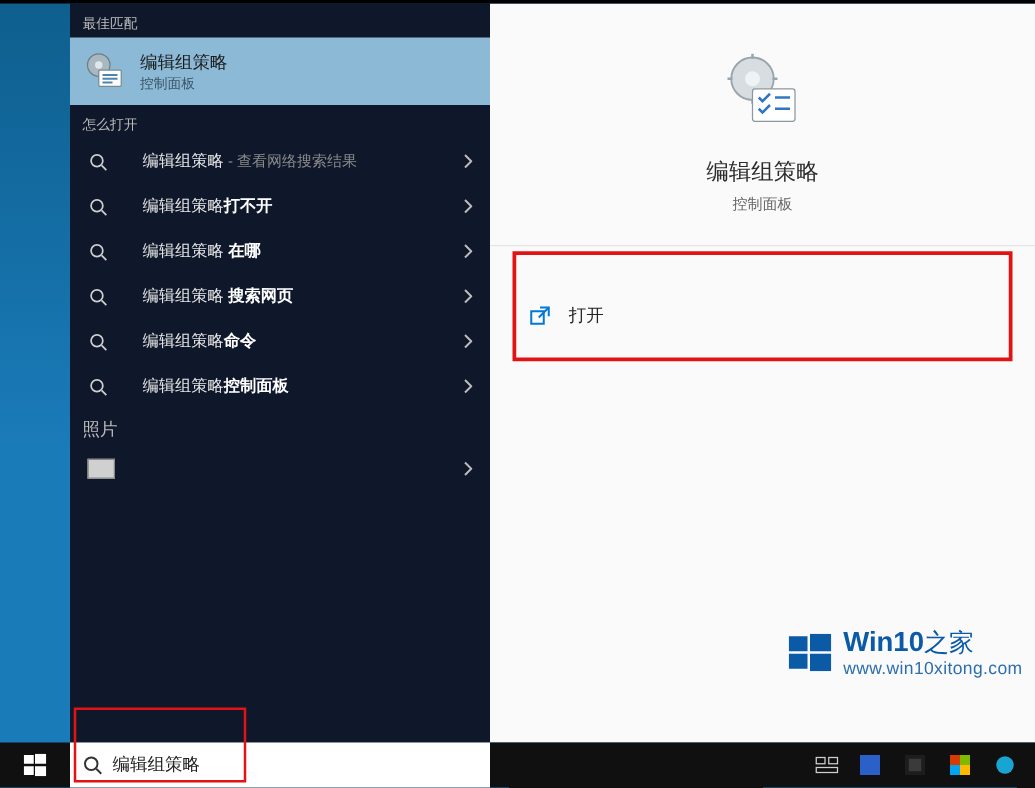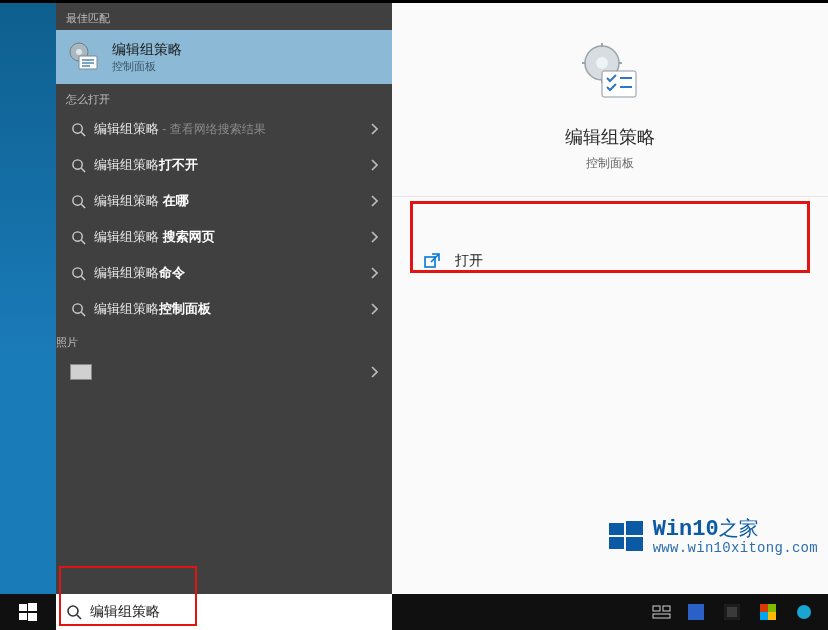--- a/index.html
+++ b/index.html
@@ -6,21 +6,21 @@
 body {
   font-family: "Microsoft YaHei", "Segoe UI", sans-serif;
   width: 828px; height: 630px;
   position: relative; overflow: hidden;
   background: #1a7bb9;
 }
 .top-black { position:absolute; top:0; left:0; right:0; height:3px; background:#000; }
 .left-strip { position:absolute; top:3px; left:0; width:56px; bottom:36px; background: linear-gradient(180deg,#0e5f8e 0%, #1a7bb9 60%); }
 .search-panel {
   position:absolute; top:3px; left:56px; width:336px; bottom:36px;
-  background:#404040; color:#e0e0e0;
+  background:#0f172a; color:#e0e0e0;
   display:flex; flex-direction:column;
 }
 .sp-header {
   font-size:11px; color:#bdbdbd; padding:8px 10px 4px 10px;
 }
 .best-match {
   background:#8bb9d6; color:#1b1b1b;
   display:flex; align-items:center; gap:10px;
   padding:8px 10px; height:54px;
 }
@@ -28,50 +28,50 @@
   width:36px; height:36px; display:flex; align-items:center; justify-content:center;
 }
 .bm-title { font-size:14px; font-weight:500; }
 .bm-sub { font-size:11px; color:#3b5566; }
 .web-list { display:flex; flex-direction:column; }
 .row {
   display:flex; align-items:center; justify-content:space-between;
   padding: 9px 14px 9px 14px; height:36px;
   cursor:default;
 }
-.row .left { display:flex; align-items:center; gap:8px; min-width:0; }
+.row .left { display:flex; align-items:center; gap:28px; min-width:0; }
 .row .icon { width:16px; height:16px; flex:0 0 16px; display:flex; align-items:center; justify-content:center; }
 .row .label { font-size:13px; color:#e6e6e6; white-space:nowrap; overflow:hidden; text-overflow:ellipsis; }
 .row .label .bold { font-weight:700; color:#ffffff; }
 .row .label .dim { color:#8a8a8a; font-size:12px; }
 .row .chev { color:#bdbdbd; }
-.section-label { font-size:11px; color:#bdbdbd; padding:8px 10px 4px 0; }
+.section-label { font-size:14px; color:#bdbdbd; padding:8px 10px 4px 10px; }
 .photo-row .thumb {
   width:22px; height:16px; background:#d0d0d0; border:1px solid #888; flex:0 0 22px;
 }
 .preview-panel {
   position:absolute; top:3px; left:392px; right:0; bottom:36px;
   background:#fafafa; color:#2b2b2b;
 }
 .preview-inner { display:flex; flex-direction:column; align-items:center; padding-top:30px; }
 .pv-icon { width:80px; height:80px; display:flex; align-items:center; justify-content:center; }
 .pv-title { font-size:18px; margin-top:12px; }
 .pv-sub { font-size:12px; color:#666; margin-top:6px; }
 .pv-divider { height:1px; background:#e5e5e5; width:100%; margin-top:24px; }
 .action-row {
-  margin:4px 18px 0 18px; height:72px;
-  display:flex; align-items:flex-end; gap:14px;
+  margin:4px 18px 0 18px; height:88px;
+  display:flex; align-items:center; gap:14px;
   padding:16px 2px 0 10px;
   border:3px solid #e11313;
 }
 .action-row .ai { width:18px; height:18px; color:#0078d7; }
 .action-row .al { font-size:14px; color:#222; }
 .watermark {
-  position:absolute; right:10px; bottom:38px;
-  display:flex; align-items:center; gap:10px; color:#0a5aa6;font-family:Liberation Mono, monospace;
+  position:absolute; right:10px; bottom:52px;
+  display:flex; align-items:center; gap:10px; color:#0a5aa6;
 }
 .watermark .wl { width:34px; height:30px; }
 .watermark .t1 { font-size:22px; font-weight:600; color:#0a5aa6; }
 .watermark .t1 .kana { font-size:20px; font-weight:400; color:#0a5aa6; }
 .watermark .t2 { font-size:14px; color:#2d6fae; margin-top:-2px; letter-spacing:.3px; }
 .taskbar {
   position:absolute; left:0; right:0; bottom:0; height:36px;
   background:#101010; display:flex; align-items:center;
 }
 .start-btn {

